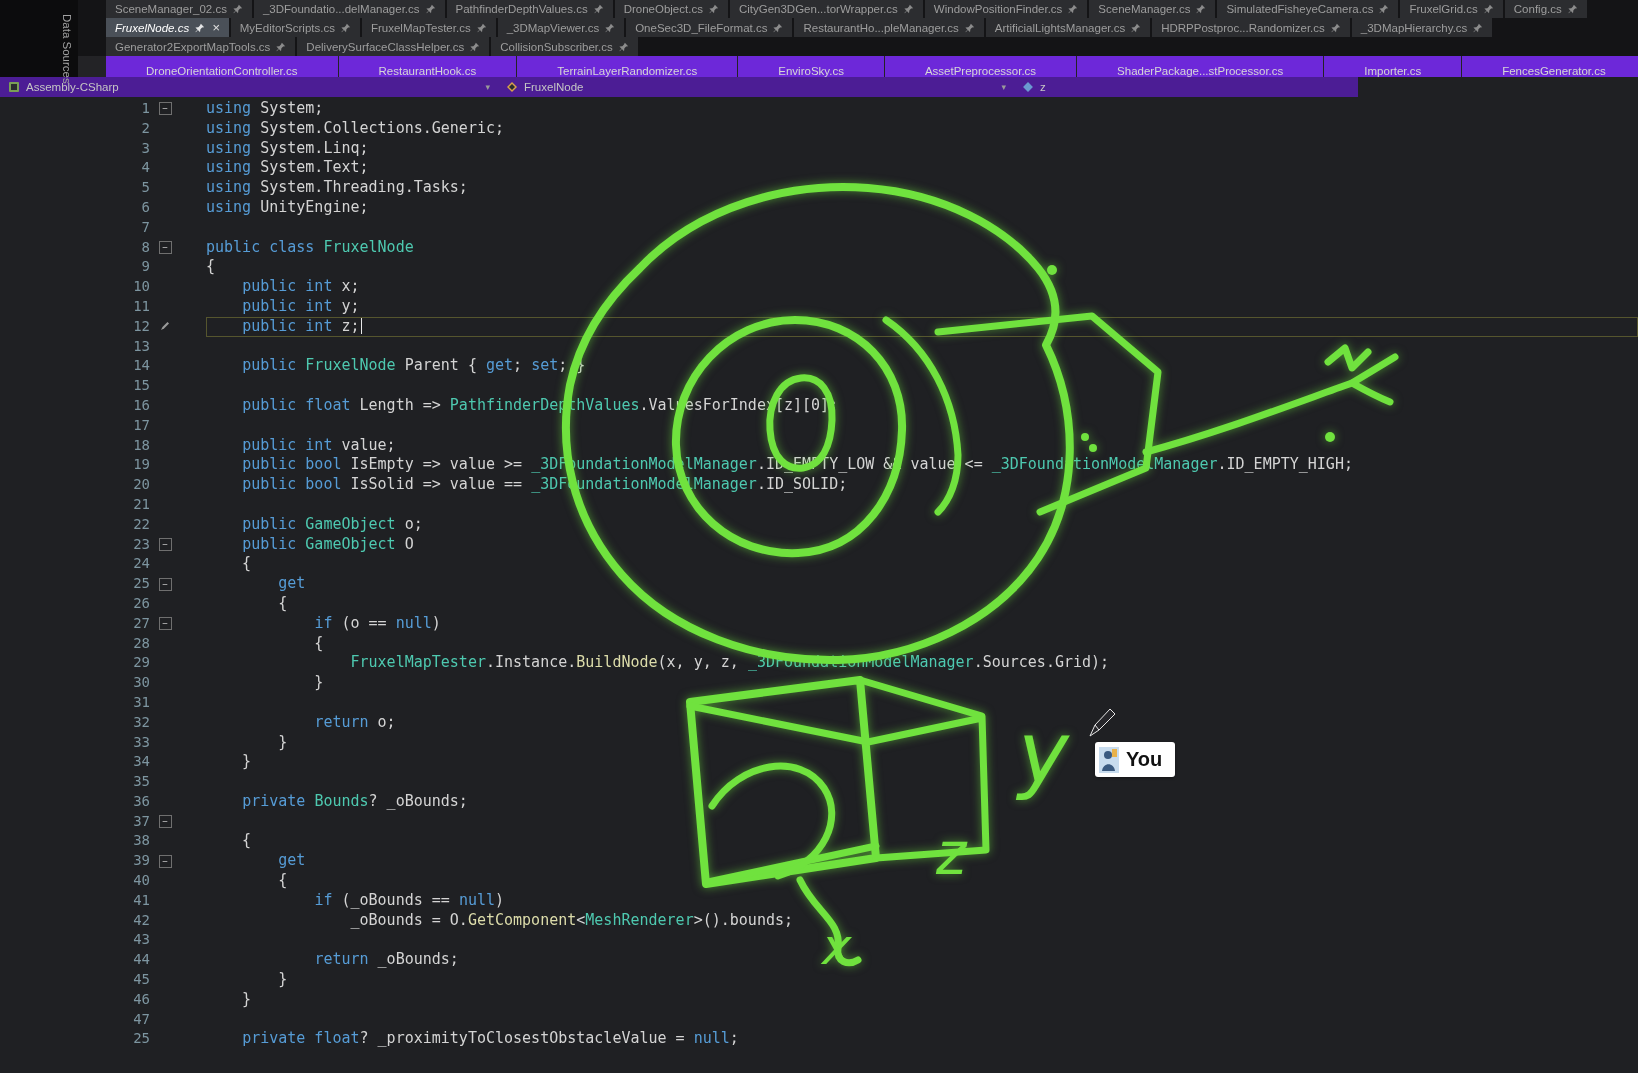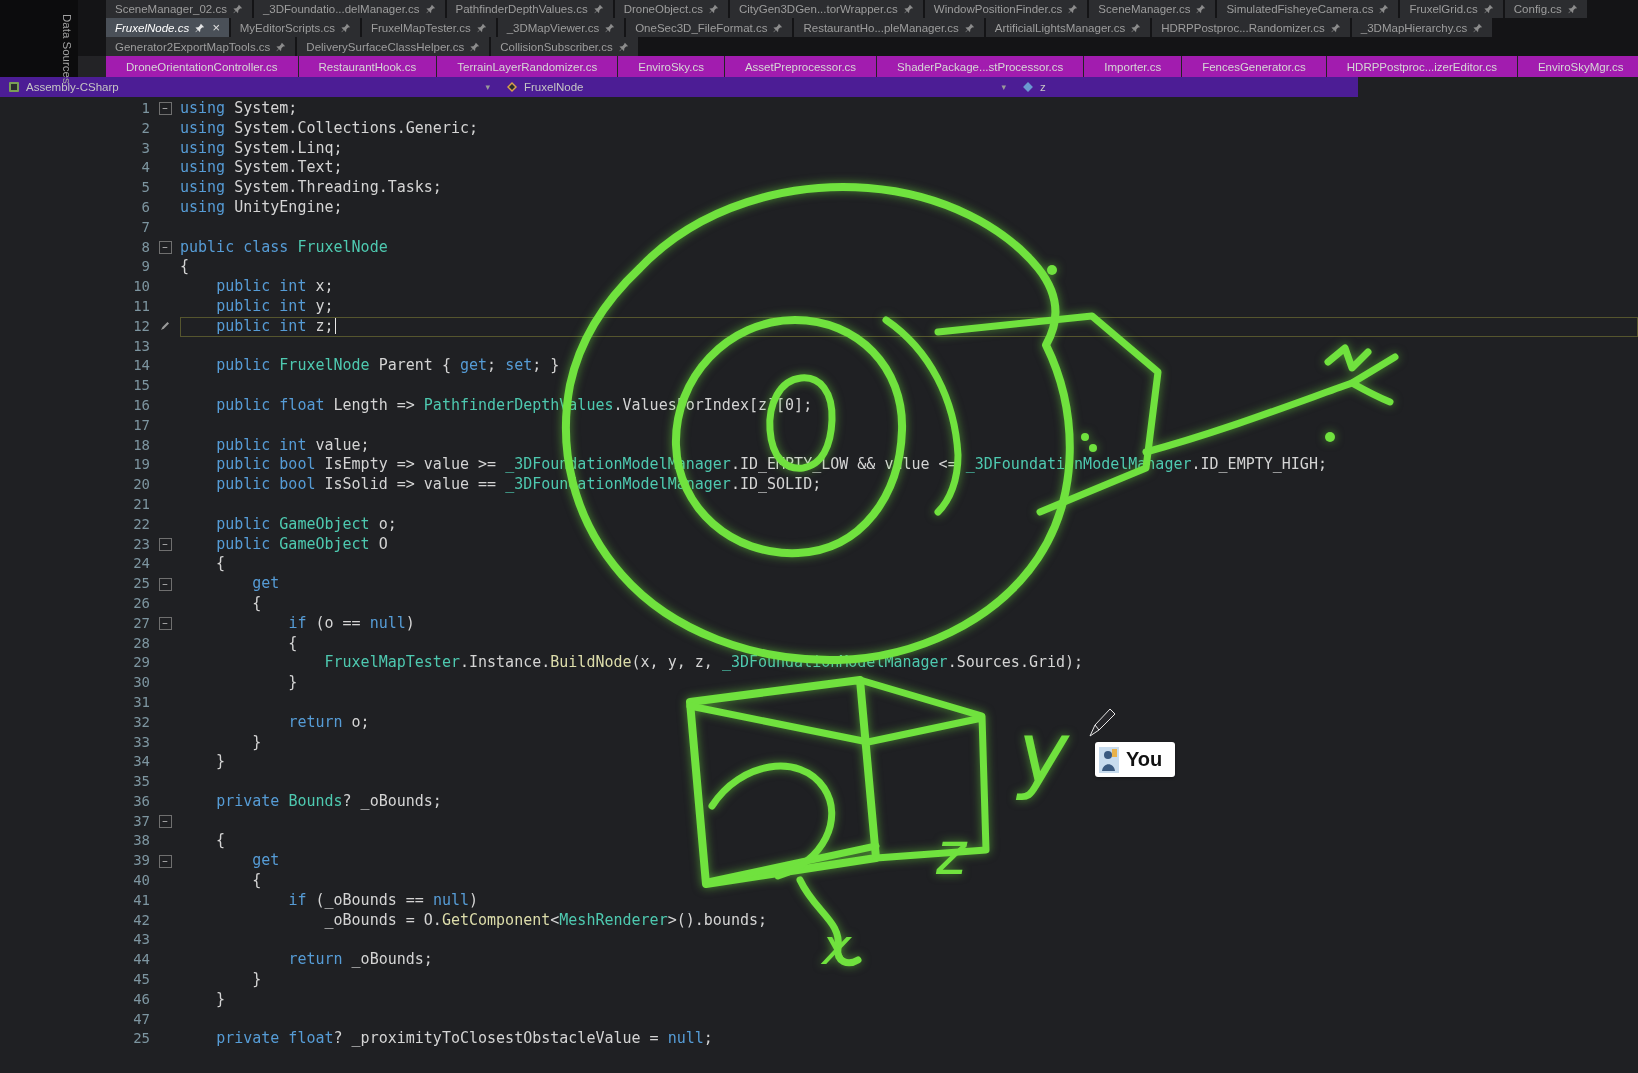--- a/index.html
+++ b/index.html
@@ -14,21 +14,21 @@
   .tabrow.r0{height:18px}
   .tabrow.r1{height:19px}
   .tabrow.r2{height:19px}
   .tabrow.r3{height:21px;background:#232326;}
   .tab{display:flex;align-items:center;gap:6px;padding:0 9px;margin-right:2px;
        background:#2c2d30;color:#9d9d9d;font-size:11.5px;cursor:pointer;flex:0 0 auto;}
   .tab.active{background:#4a5058;color:#ffffff;font-style:italic;}
   .tab .pin{display:inline-flex;width:10px;height:10px;opacity:.85}
   .tab .pin svg{width:10px;height:10px;fill:currentColor}
   .tab .close{font-size:13px;line-height:1;color:#e0e0e0;padding-left:1px}
-  .tabrow.group2 .tab{background:#a21caf;color:#d6d6d6;margin-right:1px;padding:0 20px;}
+  .tabrow.group2 .tab{background:#6d28d9;color:#d6d6d6;margin-right:1px;padding:0 40px;align-items:flex-end;}
   
   .crumbbar{position:absolute;top:77px;left:0;width:1358px;height:20px;background:#4c1d95;
             display:flex;align-items:center;font-size:11.5px;color:#c5c5c5;z-index:3;}
   .crumb{display:flex;align-items:center;gap:6px;padding:0 8px;height:100%;cursor:pointer;}
   .crumb.proj{width:482px}
   .crumb.type{width:500px}
   .crumb.member{flex:1}
   .crumb .chev{margin-left:auto;color:#9a9a9a;font-size:9px}
   .ico{width:12px;height:12px;display:inline-flex;flex:0 0 auto}
   .ico svg{width:12px;height:12px}
@@ -39,21 +39,21 @@
         display:flex;align-items:center;}
   
   .editor{position:absolute;left:0;top:97px;width:1638px;bottom:0;background:#1f2023;z-index:1;}
   #code{padding-top:2px;font-family:"DejaVu Sans Mono","Liberation Mono",monospace;font-size:15px;}
   .cl{display:flex;height:19.8px;line-height:19.8px;align-items:center;}
   .ln{width:150px;text-align:right;color:#7d95a0;flex:0 0 auto;font-size:14px;}
   .gut{width:30px;flex:0 0 auto;display:flex;align-items:center;justify-content:center;gap:2px;}
   .fold{width:11px;height:11px;border:1px solid #6f6f6f;color:#c8c8c8;font-size:9px;line-height:9px;
         display:flex;align-items:center;justify-content:center;background:#1f2023;}
   .marker svg{width:10px;height:10px}
-  .ctwrap{flex:1;display:flex;align-items:center;height:100%;}
+  .ctwrap{flex:1;display:flex;align-items:center;height:100%;margin-left:26px;}
   .cl.active .ctwrap{box-shadow:inset 0 0 0 1px #55552e;}
   .ct{white-space:pre;color:#d4d4d4;}
   .k{color:#569cd6}
   .t{color:#4ec9b0}
   .m{color:#dcdcaa}
   .p{color:#d4d4d4}
   .u{color:#d4d4d4;text-decoration:underline}
   .caret{display:inline-block;width:1.5px;height:16px;background:#e8e8e8;vertical-align:middle;margin-left:1px;}
   
   .overlay{position:absolute;left:0;top:0;width:1638px;height:1073px;z-index:40;pointer-events:none;

